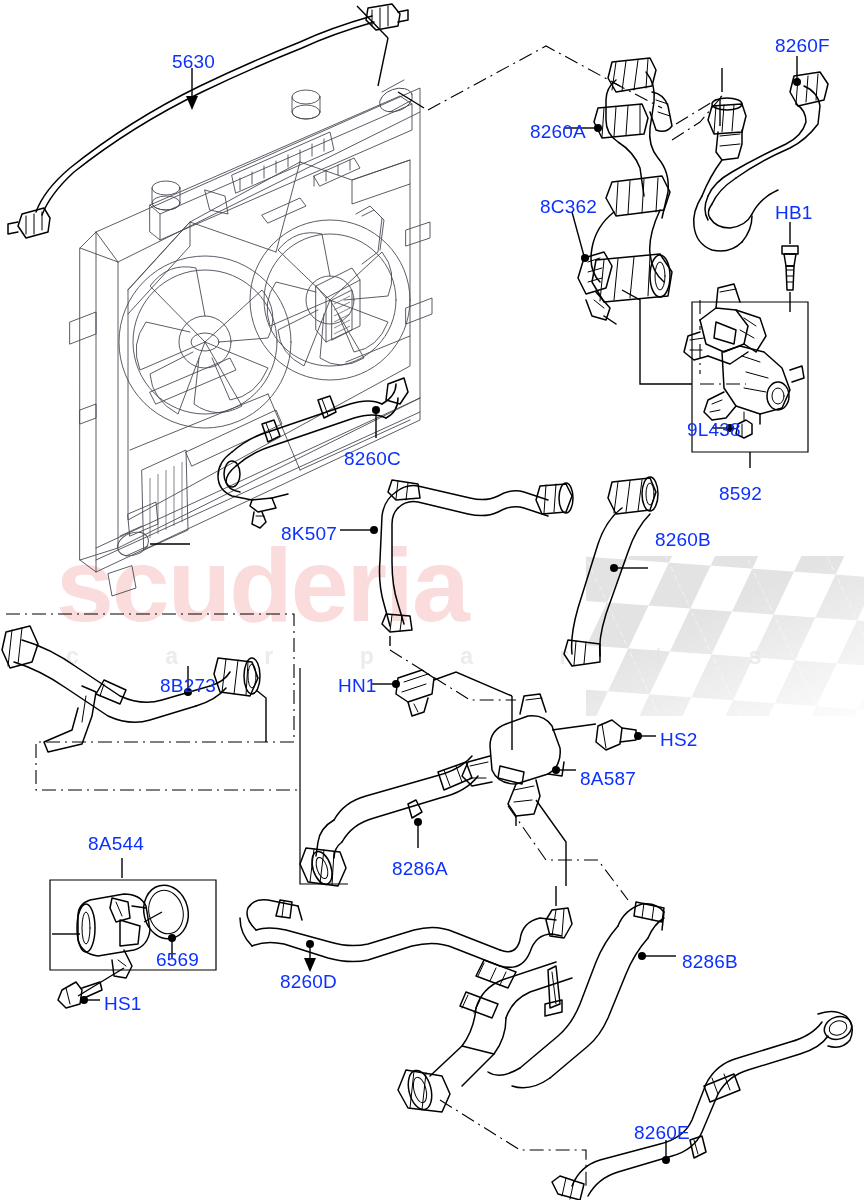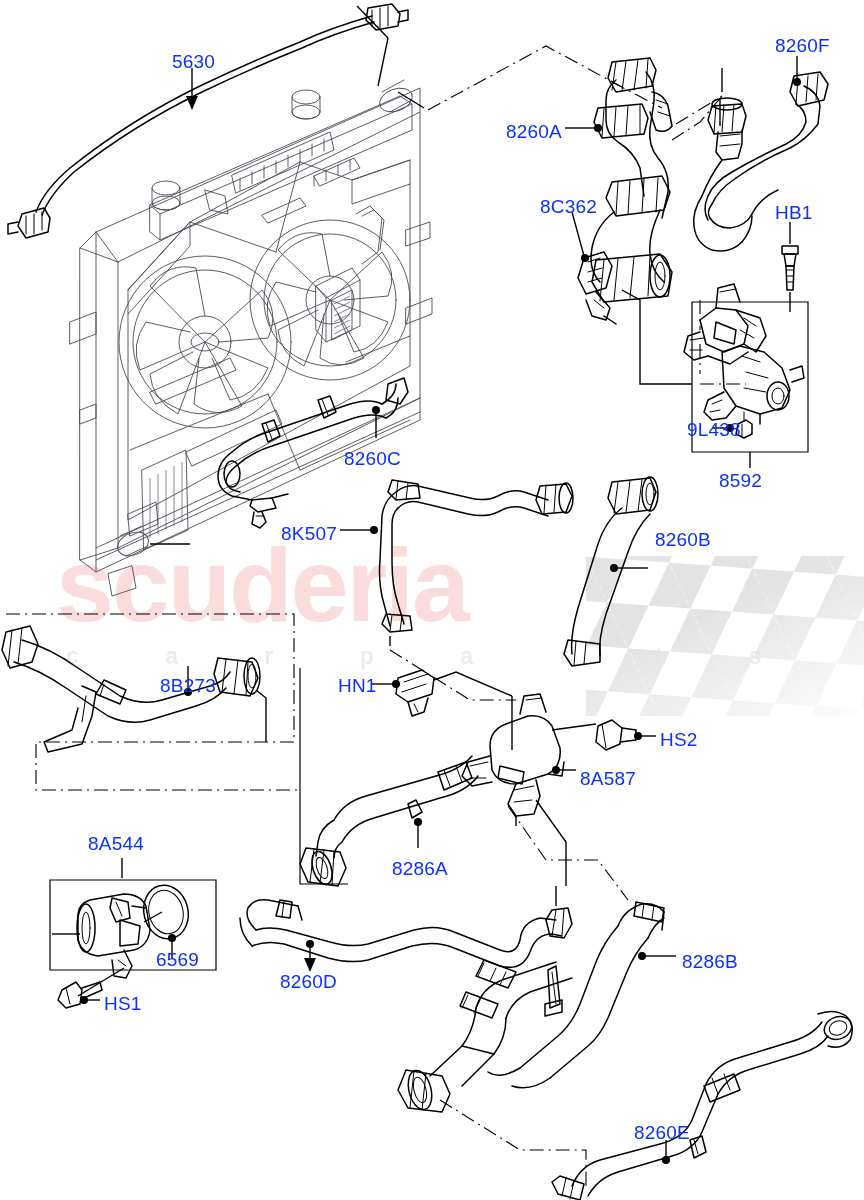--- a/index.html
+++ b/index.html
@@ -533,25 +533,25 @@
       <path class="kt" d="M694 1140 L698 1154"></path>
 
       <circle class="dot" cx="666" cy="1160" r="4"></circle>
       <path class="ld" d="M666 1158 L666 1140"></path>
     </g>
 
   </svg>
 
   <div class="cal" style="left:172px;top:52px">5630</div>
   <div class="cal" style="left:775px;top:36px">8260F</div>
-  <div class="cal" style="left:506px;top:122px">8260A</div>
+  <div class="cal" style="left:530px;top:122px">8260A</div>
   <div class="cal" style="left:540px;top:197px">8C362</div>
   <div class="cal" style="left:775px;top:203px">HB1</div>
   <div class="cal" style="left:687px;top:420px">9L438</div>
-  <div class="cal" style="left:719px;top:471px">8592</div>
+  <div class="cal" style="left:719px;top:484px">8592</div>
   <div class="cal" style="left:344px;top:449px">8260C</div>
   <div class="cal" style="left:281px;top:524px">8K507</div>
   <div class="cal" style="left:655px;top:530px">8260B</div>
   <div class="cal" style="left:160px;top:676px">8B273</div>
   <div class="cal" style="left:338px;top:676px">HN1</div>
   <div class="cal" style="left:660px;top:730px">HS2</div>
   <div class="cal" style="left:580px;top:769px">8A587</div>
   <div class="cal" style="left:88px;top:834px">8A544</div>
   <div class="cal" style="left:392px;top:859px">8286A</div>
   <div class="cal" style="left:156px;top:950px">6569</div>

